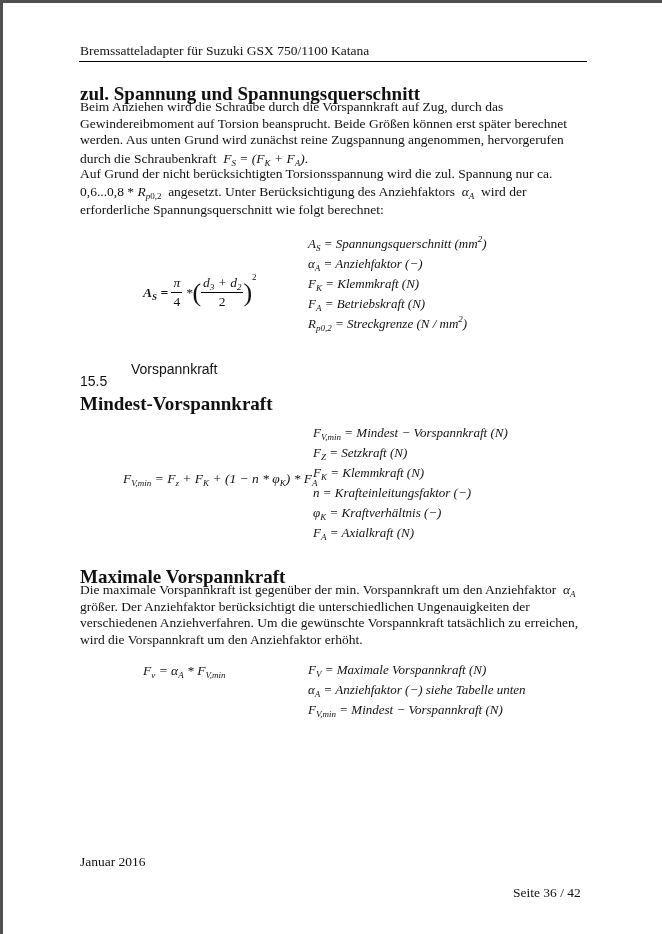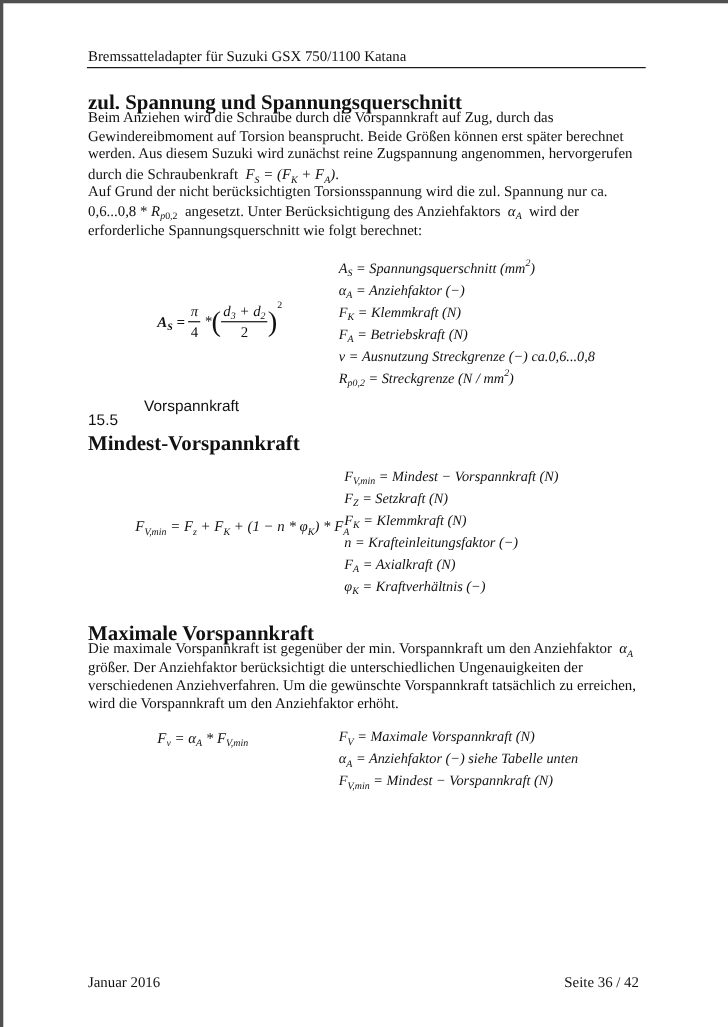--- a/index.html
+++ b/index.html
@@ -36,21 +36,21 @@
 <div class="page">
 
   <div class="abs hdr">Bremssatteladapter für Suzuki GSX 750/1100 Katana</div>
   <div class="hdr-rule"></div>
 
   <div class="abs h-bold" style="left:77px; top:80px;">zul. Spannung und Spannungsquerschnitt</div>
 
   <div class="abs p" style="left:77px; top:96px;">
     <div>Beim Anziehen wird die Schraube durch die Vorspannkraft auf Zug, durch das</div>
     <div>Gewindereibmoment auf Torsion beansprucht. Beide Größen können erst später berechnet</div>
-    <div>werden. Aus diesem Suzuki wird zunächst reine Zugspannung angenommen, hervorgerufen</div>
+    <div>werden. Aus unten Grund wird zunächst reine Zugspannung angenommen, hervorgerufen</div>
     <div style="margin-top:2px;">
       <span>durch die Schraubenkraft</span>
       <span class="m">&nbsp;F<sub>S</sub> = (F<sub>K</sub> + F<sub>A</sub>)</span><span>.</span>
     </div>
   </div>
 
   <div class="abs p" style="left:77px; top:163px;">
     <div> Auf Grund der nicht berücksichtigten Torsionsspannung wird die zul. Spannung nur ca.</div>
     <div style="margin-top:1px;">
       <span class="m" style="font-style:normal;">0,6...0,8 * <i>R</i><sub><i>p</i>0,2</sub></span>
@@ -65,53 +65,52 @@
     <span style="vertical-align:middle;font-weight:bold;">A<sub>S</sub> = </span>
     <span class="frac"><span class="num" style="font-style:italic;">π</span><span class="den" style="font-style:normal;">4</span></span>
     <span style="vertical-align:middle;">*</span><span class="big-paren">(</span><span class="frac"><span class="num">d<sub>3</sub> + d<sub>2</sub></span><span class="den" style="font-style:normal;">2</span></span><span class="big-paren">)</span><sup style="font-style:normal; vertical-align:16px;">2</sup>
   </div>
 
   <div class="abs" style="left:305px; top:231px;">
     <div class="legend-line">A<sub>S</sub> = Spannungsquerschnitt (mm<sup>2</sup>)</div>
     <div class="legend-line">α<sub>A</sub> = Anziehfaktor (−)</div>
     <div class="legend-line">F<sub>K</sub> = Klemmkraft (N)</div>
     <div class="legend-line">F<sub>A</sub> = Betriebskraft (N)</div>
-    <div class="legend-line">ν = Ausnutzung Streckgrenze (−) ca.0,6...0,8</div>
     <div class="legend-line">R<sub>p0,2</sub> = Streckgrenze (N / mm<sup>2</sup>)</div>
   </div>
 
   <div class="abs sec" style="left:77px; top:370px;">15.5</div>
   <div class="abs sec" style="left:128px; top:358px;">Vorspannkraft</div>
   <div class="abs h-bold" style="left:77px; top:390px;">Mindest-Vorspannkraft</div>
 
   <div class="abs m" style="left:120px; top:468px;">
     F<sub>V,min</sub> = F<sub>z</sub> + F<sub>K</sub> + (1 − <i>n</i> * φ<sub>K</sub>) * F<sub>A</sub>
   </div>
 
   <div class="abs" style="left:310px; top:420px;">
     <div class="legend-line">F<sub>V,min</sub> = Mindest − Vorspannkraft (N)</div>
     <div class="legend-line">F<sub>Z</sub> = Setzkraft (N)</div>
     <div class="legend-line">F<sub>K</sub> = Klemmkraft (N)</div>
     <div class="legend-line">n = Krafteinleitungsfaktor (−)</div>
+    <div class="legend-line">φ<sub>K</sub> = Kraftverhältnis (−)</div>
     <div class="legend-line">F<sub>A</sub> = Axialkraft (N)</div>
-    <div class="legend-line">φ<sub>K</sub> = Kraftverhältnis (−)</div>
   </div>
 
   <div class="abs h-bold" style="left:77px; top:563px;">Maximale Vorspannkraft</div>
   <div class="abs p" style="left:77px; top:579px;">
     <div><span>Die maximale Vorspannkraft ist gegenüber der min. Vorspannkraft um den Anziehfaktor</span><span class="m">&nbsp;&nbsp;α<sub>A</sub></span></div>
     <div>größer. Der Anziehfaktor berücksichtigt die unterschiedlichen Ungenauigkeiten der</div>
     <div>verschiedenen Anziehverfahren. Um die gewünschte Vorspannkraft tatsächlich zu erreichen,</div>
     <div>wird die Vorspannkraft um den Anziehfaktor erhöht.</div>
   </div>
 
   <div class="abs m" style="left:140px; top:660px;">
     F<sub>v</sub> = α<sub>A</sub> * F<sub>V,min</sub>
   </div>
   <div class="abs" style="left:305px; top:657px;">
     <div class="legend-line">F<sub>V</sub> = Maximale Vorspannkraft (N)</div>
     <div class="legend-line">α<sub>A</sub> = Anziehfaktor (−) siehe Tabelle unten</div>
     <div class="legend-line">F<sub>V,min</sub> = Mindest − Vorspannkraft (N)</div>
   </div>
 
-  <div class="abs foot" style="left:77px; top:882px;">Januar 2016</div>
+  <div class="abs foot" style="left:77px; top:851px;">Januar 2016</div>
   <div class="abs foot" style="left:510px; top:882px;">Seite 36 / 42</div>
 </div>
 
 </body></html>

